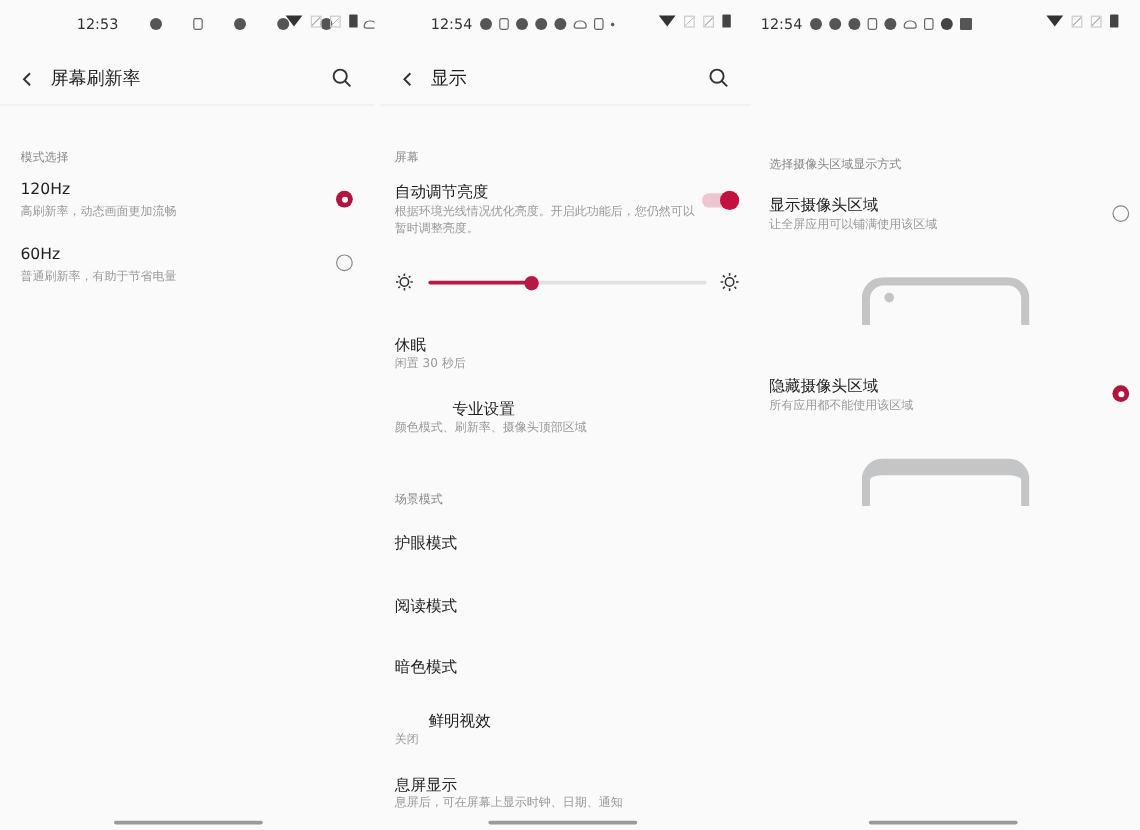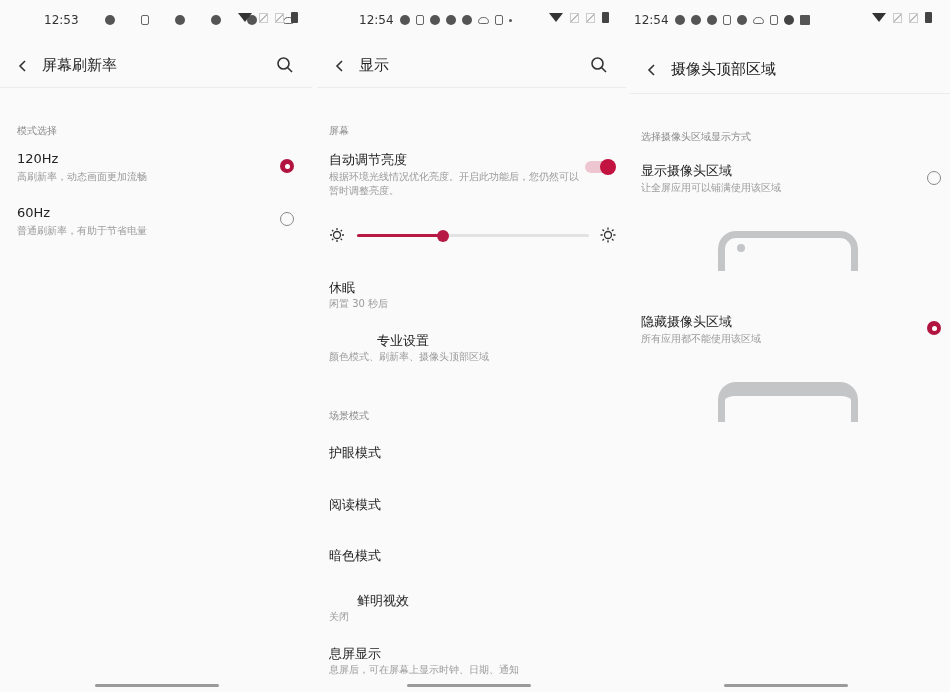--- a/index.html
+++ b/index.html
@@ -51,21 +51,21 @@
   .phone-top.filled { border-top-width: 14px; }
   .cam-dot { position: absolute; left: 12px; top: 6px; width: 8px; height: 8px; border-radius: 50%; background: #c4c5c7; }
 
   .home-bar { position: absolute; bottom: 5px; height: 3px; width: 124px; border-radius: 2px; background: #9a9a9a; }
   .watermark { position: absolute; right: 6px; bottom: 2px; font-size: 32px; color: rgba(255,255,255,0.85); letter-spacing: 1px; font-family: "DejaVu Sans", sans-serif; }
 </style>
 </head>
 <body>
 
 <div class="panel" id="p1">
-  <div class="status" style="left:44px;gap:20px;">
+  <div class="status" style="left:64px;gap:20px;">
     <span class="time">12:53</span>
     <span class="sicon"></span>
     <span class="sicon outline"></span>
     <span class="sicon"></span>
     <span class="sicon"></span>
     <span class="sicon"></span>
     <span class="sicon cloud"></span>
     <span class="sicon outline"></span>
     <span class="sicon dot"></span>
   </div>
@@ -209,28 +209,20 @@
     <span class="sicon alert"></span>
     <span class="sicon img"></span>
   </div>
   <div class="sright" style="left:243px;">
     <span class="wifi"></span>
     <span class="sig"></span>
     <span class="sig"></span>
     <span class="batt"></span>
   </div>
 
-  <div class="appbar" style="top:46px; height:48px;">
-    <span class="back">
-      <svg viewBox="0 0 12 12">
-          <path d="M8 1 L3 6 L8 11" stroke="#333" stroke-width="1.6" fill="none"></path>
-        </svg>
-    </span>
-    <span class="title">摄像头顶部区域</span>
-  </div>
 
   <div class="sec-label" style="left:12px; top:130px;">选择摄像头区域显示方式</div>
 
   <div>
     <div class="item-title" style="left:12px; top:162px;">显示摄像头区域</div>
     <div class="item-sub" style="left:12px; top:181px;text-align:right;">让全屏应用可以铺满使用该区域</div>
     <div class="radio" style="left:298px; top:171px;"></div>
   </div>
   <div class="phone-top" style="left:89px; top:231px;">
     <div class="cam-dot"></div>

